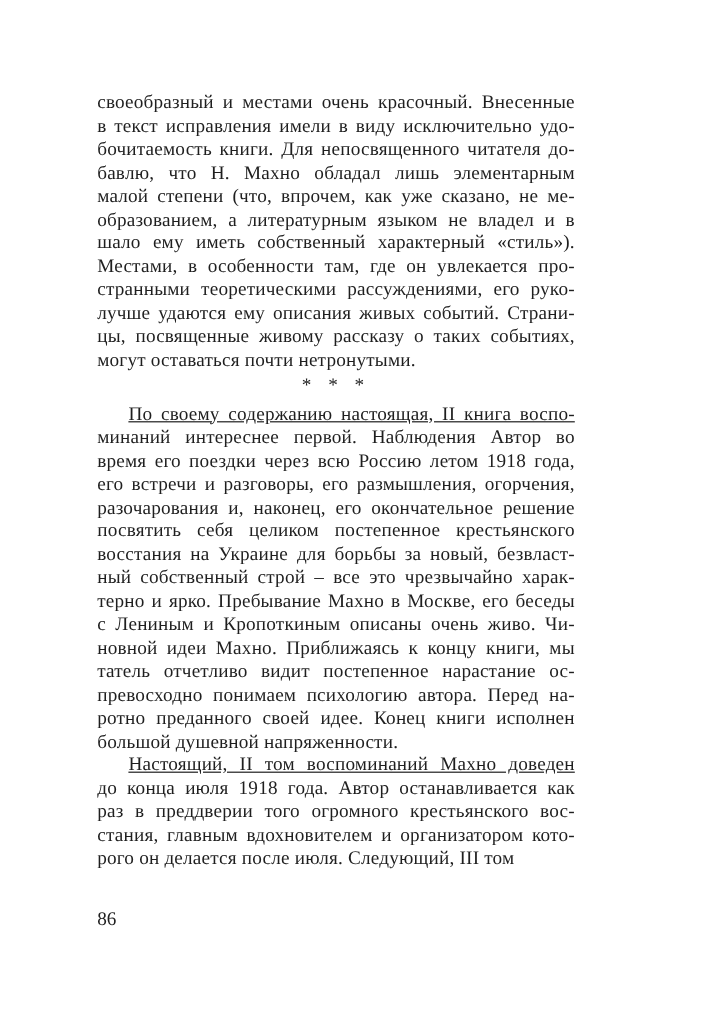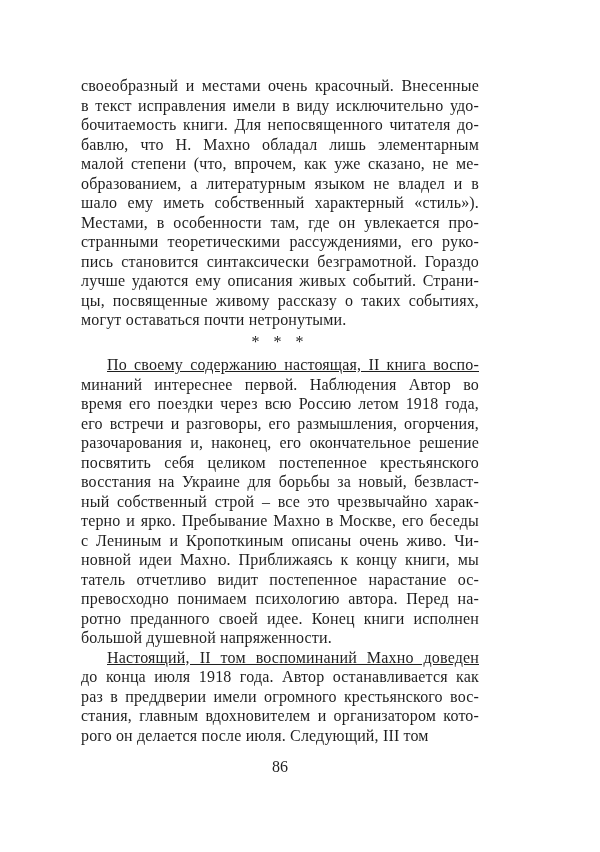--- a/index.html
+++ b/index.html
@@ -50,40 +50,38 @@
   .separator {
     text-align: center;
     letter-spacing: 5px;
     margin: 2px 0 4px 0;
   }
   .footer {
     position: absolute;
     left: 81px;
     top: 758px;
     width: 398px;
-    text-align: center;
     font-size: 16px;
   }
 </style>
 </head>
 <body>
 
 <div class="page">
   <div class="text-block">
       <div class="paragraph">
         <div class="line">своеобразный и местами очень красочный. Внесенные</div>
         <div class="line">в текст исправления имели в виду исключительно удо-</div>
         <div class="line">бочитаемость книги. Для непосвященного читателя до-</div>
         <div class="line">бавлю, что Н. Махно обладал лишь элементарным</div>
         <div class="line">малой степени (что, впрочем, как уже сказано, не ме-</div>
         <div class="line">образованием, а литературным языком не владел и в</div>
         <div class="line">шало ему иметь собственный характерный «стиль»).</div>
         <div class="line">Местами, в особенности там, где он увлекается про-</div>
         <div class="line">странными теоретическими рассуждениями, его руко-</div>
-        <div class="line">пись становится синтаксически безграмотной. Гораздо</div>
         <div class="line">лучше удаются ему описания живых событий. Страни-</div>
         <div class="line">цы, посвященные живому рассказу о таких событиях,</div>
         <div class="line last">могут оставаться почти нетронутыми.</div>
       </div>
       <div class="separator">* * *</div>
       <div class="paragraph">
         <div class="line indent">По своему содержанию настоящая, II книга воспо-</div>
         <div class="line">минаний интереснее первой. Наблюдения Автор во</div>
         <div class="line">время его поездки через всю Россию летом 1918 года,</div>
         <div class="line">его встречи и разговоры, его размышления, огорчения,</div>
@@ -95,21 +93,21 @@
         <div class="line">с Лениным и Кропоткиным описаны очень живо. Чи-</div>
         <div class="line">новной идеи Махно. Приближаясь к концу книги, мы</div>
         <div class="line">татель отчетливо видит постепенное нарастание ос-</div>
         <div class="line">превосходно понимаем психологию автора. Перед на-</div>
         <div class="line">ротно преданного своей идее. Конец книги исполнен</div>
         <div class="line last">большой душевной напряженности.</div>
       </div>
       <div class="paragraph">
         <div class="line indent">Настоящий, II том воспоминаний Махно доведен</div>
         <div class="line">до конца июля 1918 года. Автор останавливается как</div>
-        <div class="line">раз в преддверии имели огромного крестьянского вос-</div>
+        <div class="line">раз в преддверии того огромного крестьянского вос-</div>
         <div class="line">стания, главным вдохновителем и организатором кото-</div>
         <div class="line last">рого он делается после июля. Следующий, III том</div>
       </div>
     </div>
   <div class="footer">
     <span>86</span>
   </div>
 </div>
 
 </body></html>

